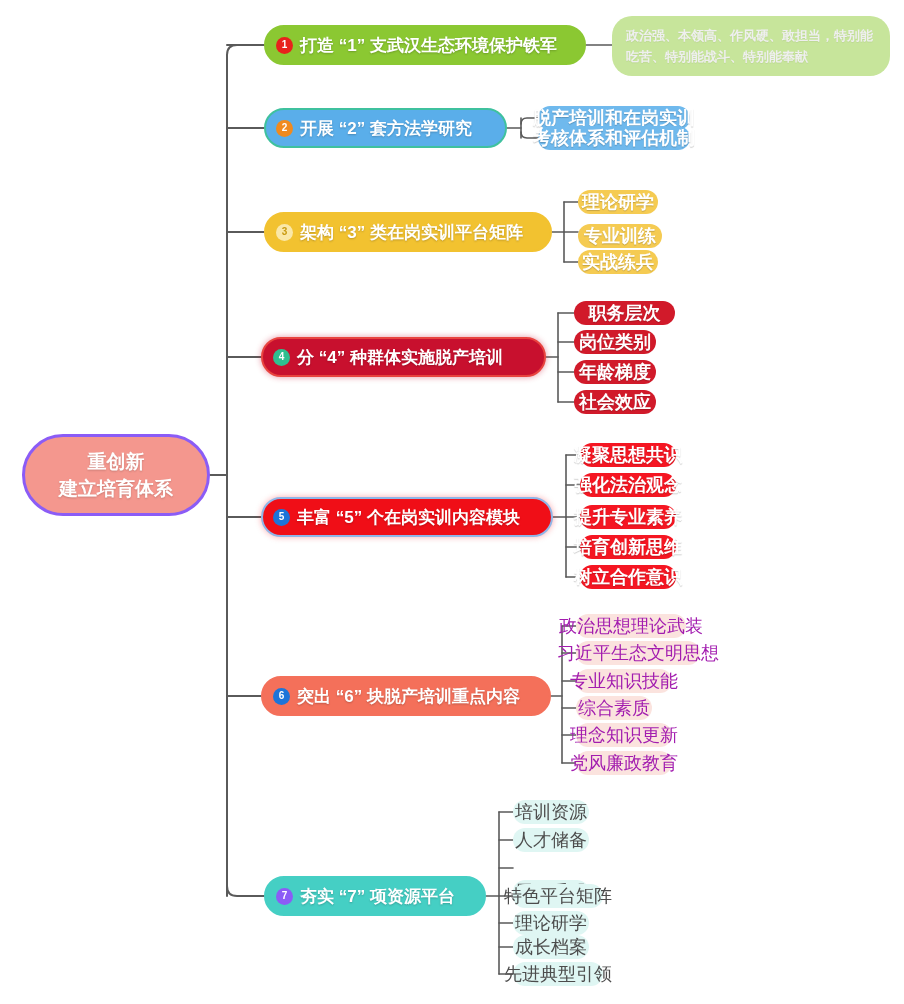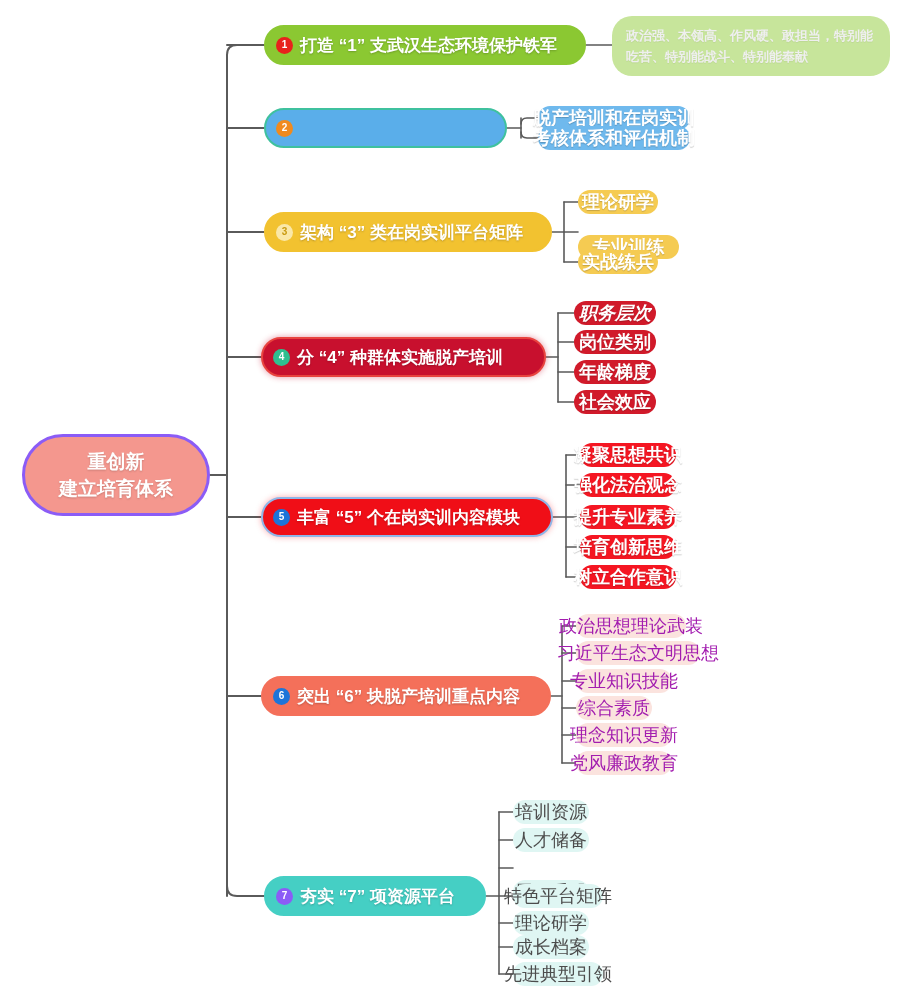--- a/index.html
+++ b/index.html
@@ -148,37 +148,38 @@
   </div>
 
   <div class="node branch b1">
     <span class="badge">1</span>
     <span>打造 “1” 支武汉生态环境保护铁军</span>
   </div>
   <div class="node sub s1" style="left:612px;top:16px;width:278px;">政治强、本领高、作风硬、敢担当，特别能吃苦、特别能战斗、特别能奉献</div>
 
   <div class="node branch b2">
     <span class="badge">2</span>
+    <span>开展 “2” 套方法学研究</span>
   </div>
   <div class="node sub s2" style="left:538px;top:106px;width:152px;">脱产培训和在岗实训</div>
   <div class="node sub s2" style="left:538px;top:126px;width:152px;">考核体系和评估机制</div>
 
   <div class="node branch b3">
     <span class="badge">3</span>
     <span>架构 “3” 类在岗实训平台矩阵</span>
   </div>
   <div class="node sub s3" style="left:578px;top:190px;width:80px;">理论研学</div>
-  <div class="node sub s3" style="left:578px;top:224px;width:101px;margin-top:11px;">专业训练</div>
+  <div class="node sub s3" style="left:578px;top:224px;width:84px;">专业训练</div>
   <div class="node sub s3" style="left:578px;top:250px;width:80px;">实战练兵</div>
 
   <div class="node branch b4">
     <span class="badge">4</span>
     <span>分 “4” 种群体实施脱产培训</span>
   </div>
-  <div class="node sub s4" style="left:574px;top:301px;width:82px;font-style:italic;">职务层次</div>
+  <div class="node sub s4" style="left:574px;top:301px;width:101px;">职务层次</div>
   <div class="node sub s4" style="left:574px;top:330px;width:82px;">岗位类别</div>
   <div class="node sub s4" style="left:574px;top:360px;width:82px;">年龄梯度</div>
   <div class="node sub s4" style="left:574px;top:390px;width:82px;">社会效应</div>
 
   <div class="node branch b5">
     <span class="badge">5</span>
     <span>丰富 “5” 个在岗实训内容模块</span>
   </div>
   <div class="node sub s5" style="left:580px;top:443px;width:96px;">凝聚思想共识</div>
   <div class="node sub s5" style="left:580px;top:473px;width:96px;">强化法治观念</div>

